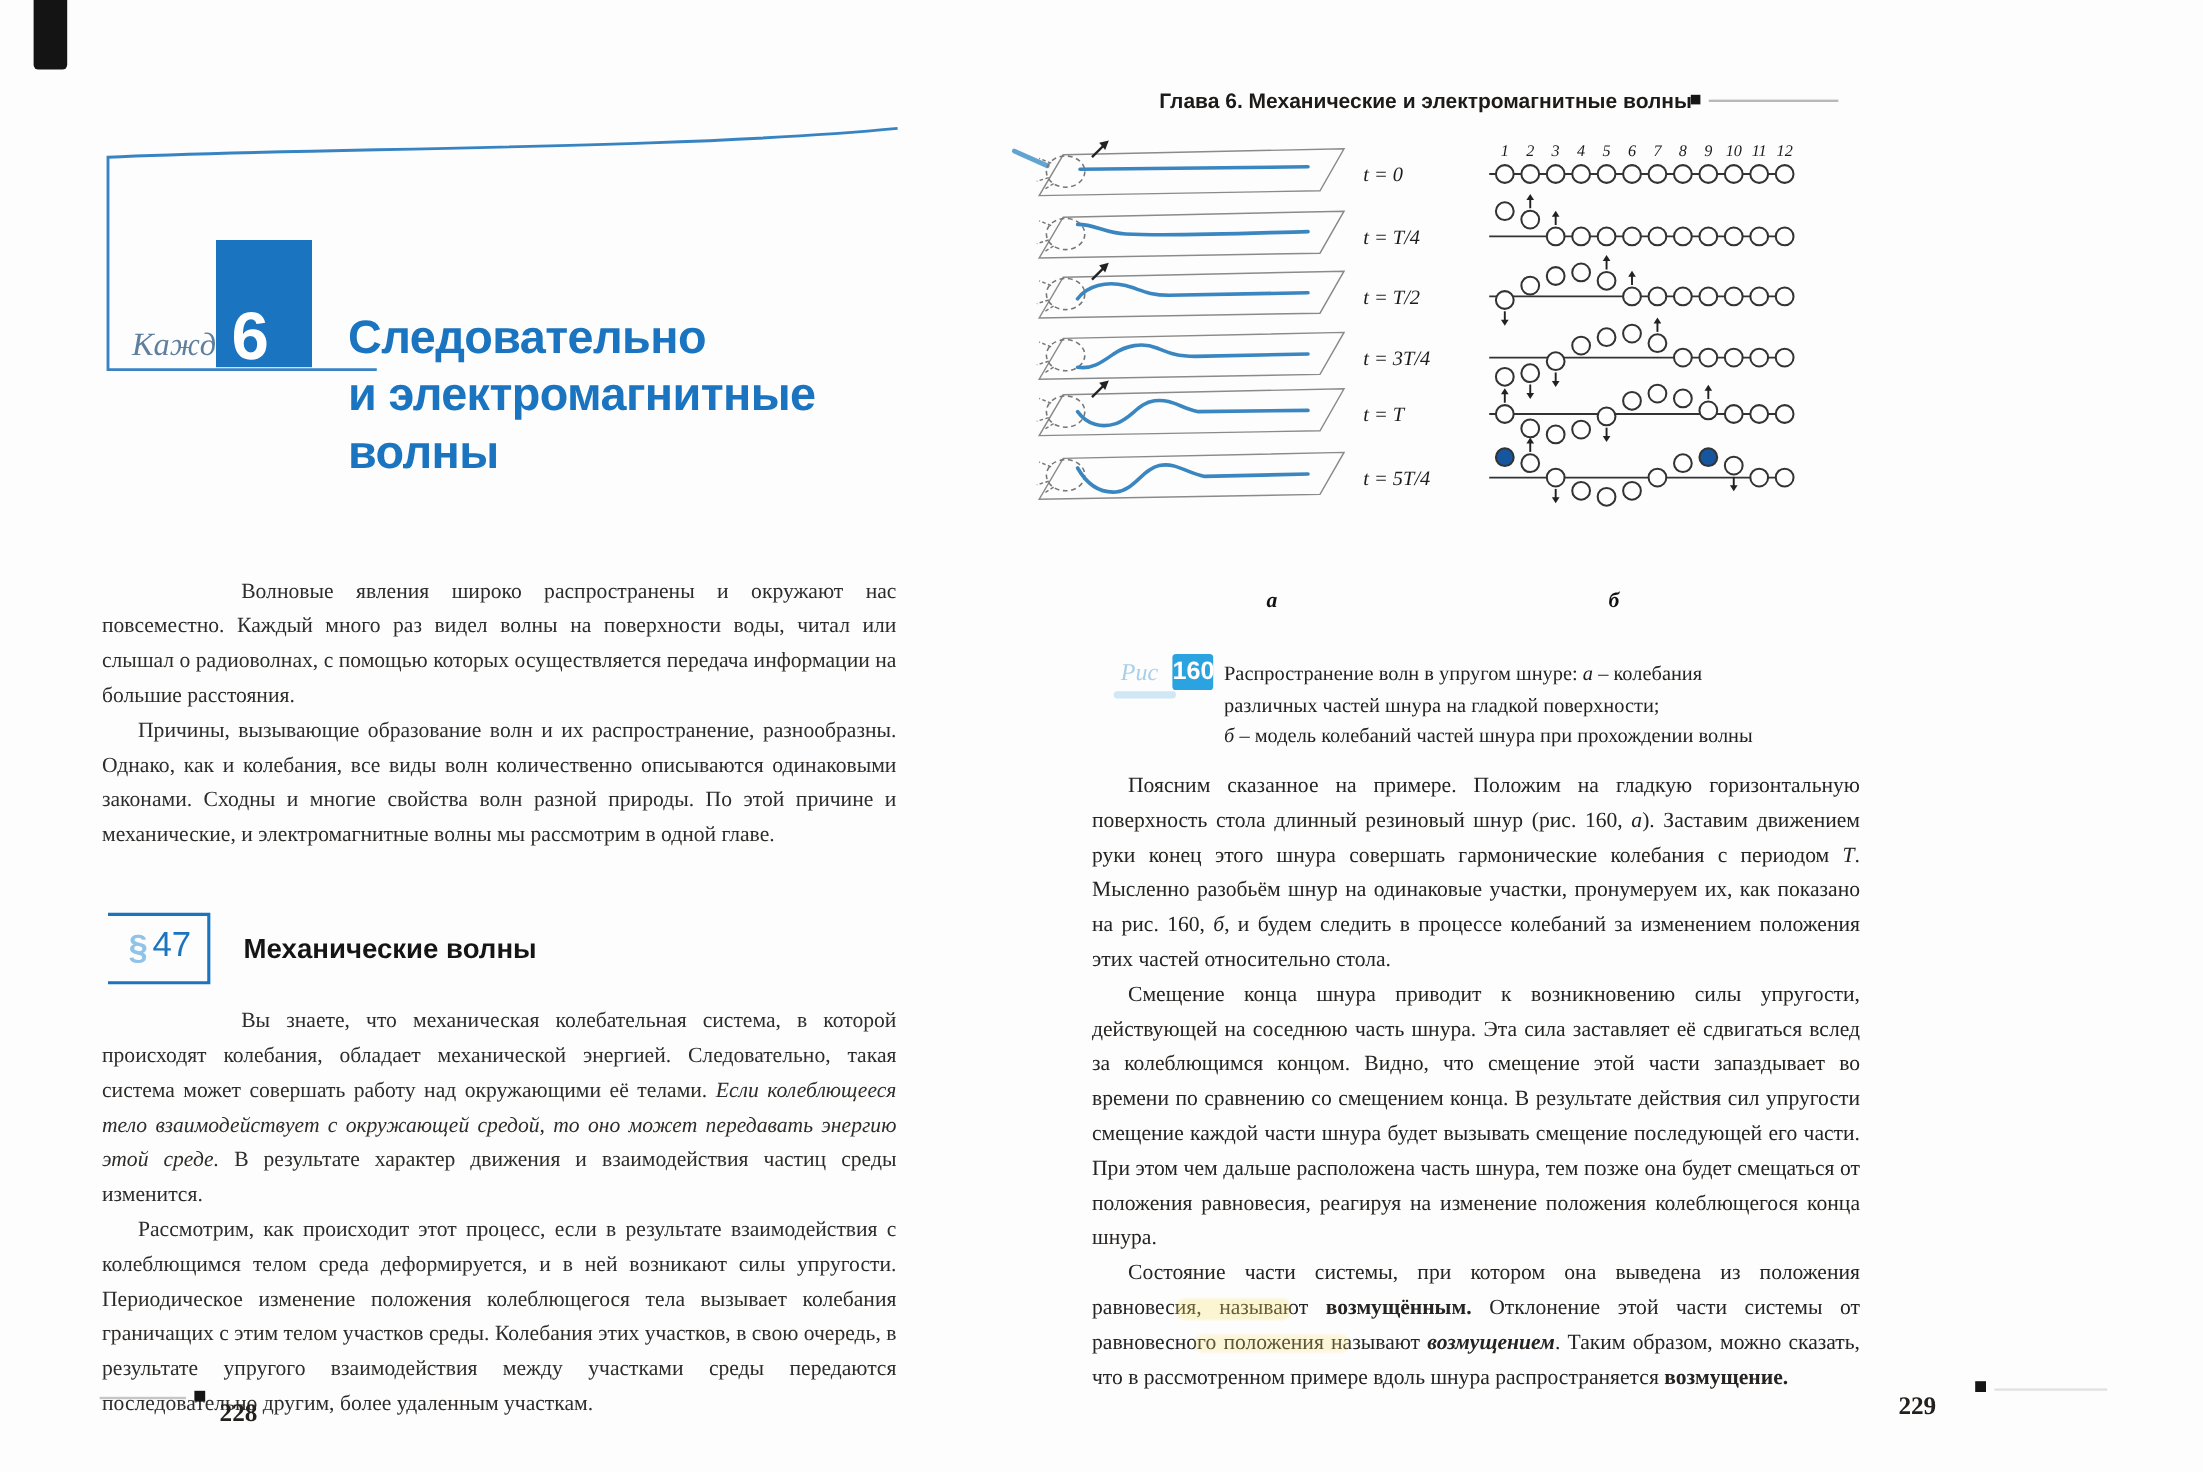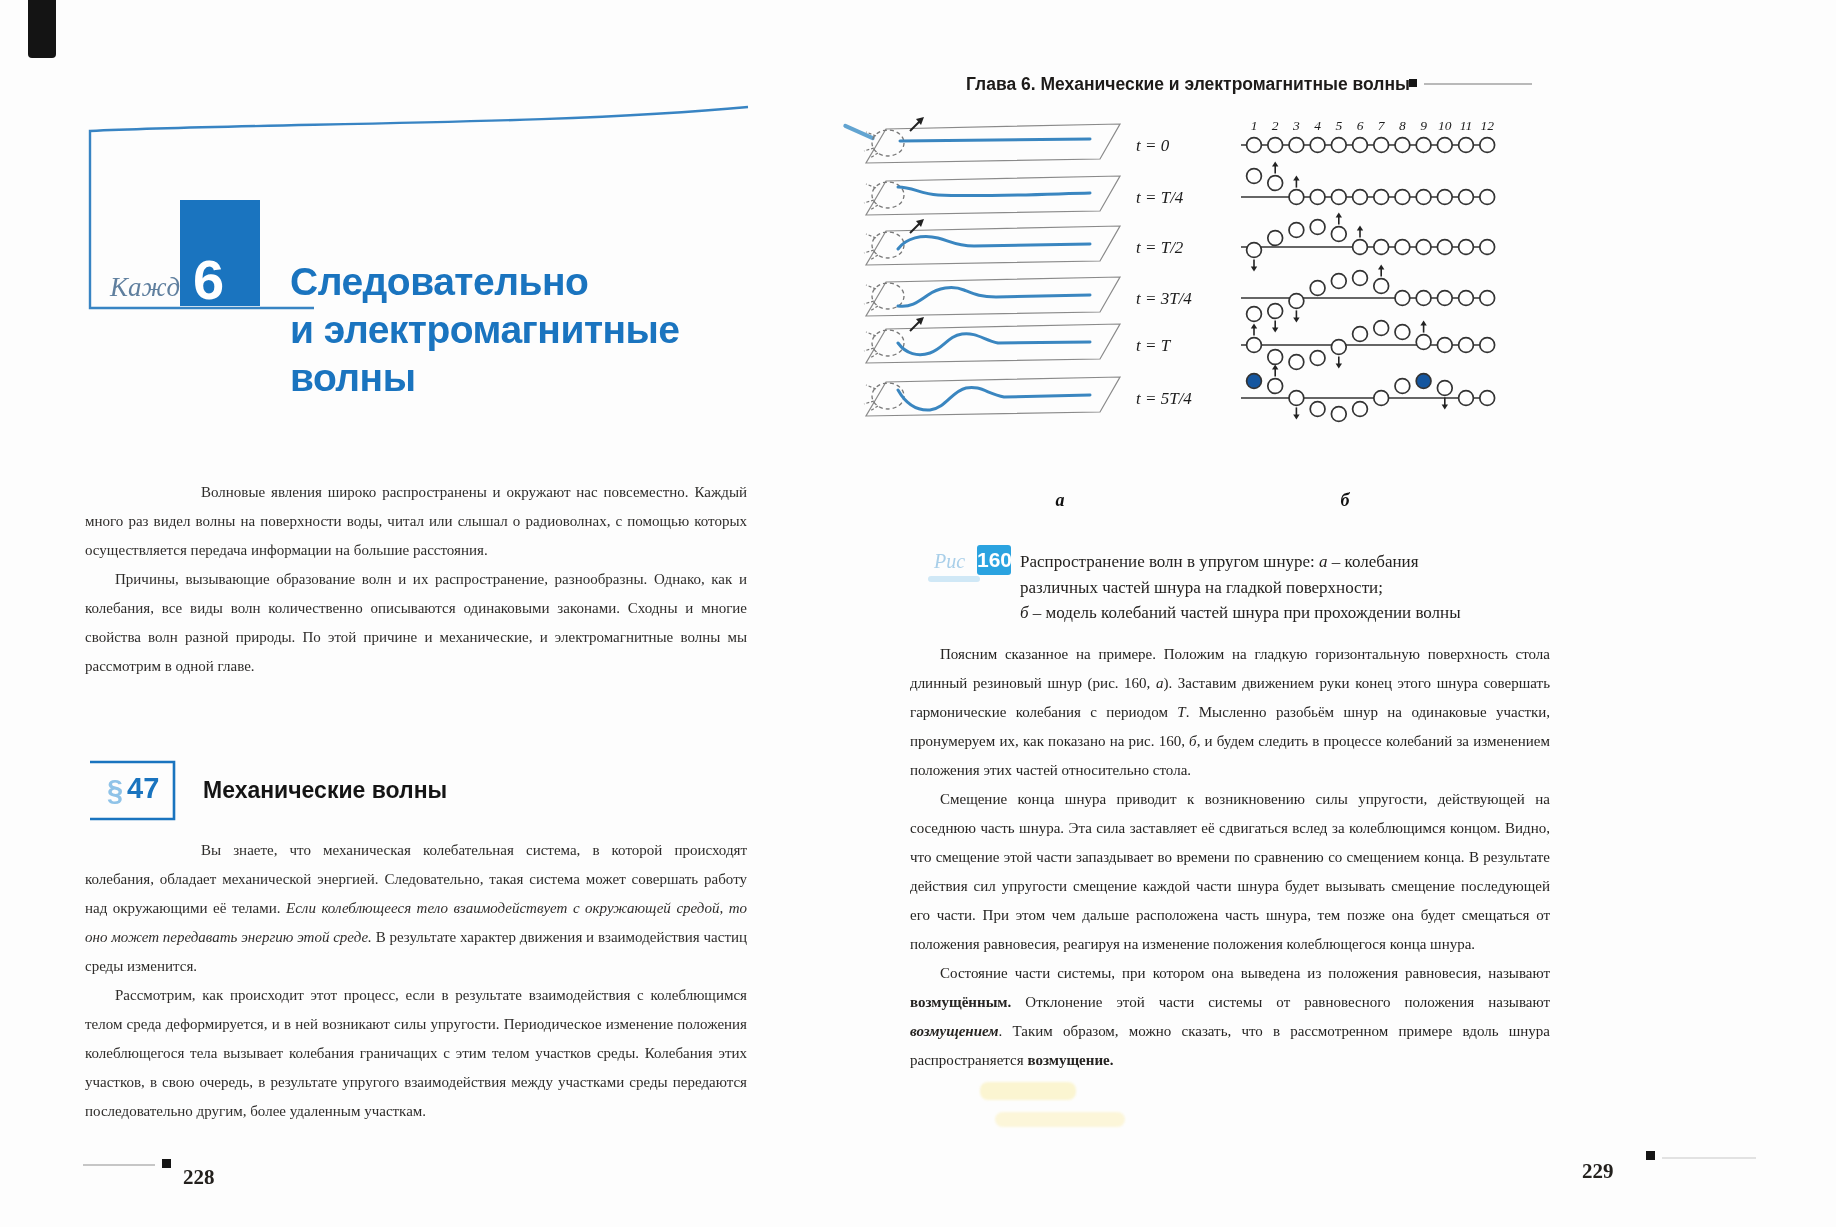--- a/index.html
+++ b/index.html
@@ -10,30 +10,30 @@
   .corner-black{left:28px;top:0;width:28px;height:58px;background:#141414;border-radius:0 0 4px 4px;}
   .stray-blue{left:842px;top:130px;width:34px;height:4px;background:#2e86c1;transform:rotate(24deg);opacity:.75;border-radius:2px;}
   
   .chapter-label{left:110px;top:272px;font-style:italic;font-size:27px;color:#5f7f9e;}
   .chapter-box{left:180px;top:200px;width:80px;height:106px;}
   .chapter-box .num{position:absolute;left:13px;bottom:-2px;color:#fff;
        font-family:"Liberation Sans","DejaVu Sans",sans-serif;font-weight:bold;font-size:56px;line-height:1;}
   .chapter-title{left:290px;top:258px;font-family:"Liberation Sans","DejaVu Sans",sans-serif;
        font-weight:bold;font-size:39px;line-height:48px;letter-spacing:-0.5px;}
   
-  .textcol{position:absolute;font-size:15px;line-height:29px;color:#2e2c2a;text-align:justify;}
+  .textcol{position:absolute;font-size:18px;line-height:29px;color:#2e2c2a;text-align:justify;}
   .textcol p{margin:0;}
   .ind-lg{text-indent:116px;}
   .ind-sm{text-indent:30px;}
   .seg-i{font-style:italic;}
   .seg-b{font-weight:bold;}
   .seg-bi{font-weight:bold;font-style:italic;}
   
   .section-mark{left:107px;top:774px;font-size:29px;font-family:"Liberation Sans","DejaVu Sans",sans-serif;font-weight:bold;}
-  .section-num{left:127px;top:772px;font-size:29px;font-family:"Liberation Sans","DejaVu Sans",sans-serif;font-weight:bold;}
+  .section-num{left:127px;top:772px;font-size:29px;font-family:"Liberation Sans","DejaVu Sans",sans-serif;font-weight:normal;}
   .section-title{left:203px;top:777px;font-family:"Liberation Sans","DejaVu Sans",sans-serif;
        font-weight:bold;font-size:23px;color:#151515;}
   
   .foot-line-l{left:83px;top:1164px;width:72px;height:2px;background:#c6c6c6;}
   .sq{width:9px;height:9px;background:#151515;}
   .pagenum{font-family:Liberation Serif, serif;font-weight:bold;font-size:21px;color:#23201d;margin-top:19px;}
   
   .rp-header{left:966px;top:74px;font-family:"Liberation Sans","DejaVu Sans",sans-serif;
        font-weight:bold;font-size:17.5px;color:#1d1b19;}
   .rp-header-line{left:1424px;top:83px;width:108px;height:2px;background:#b9b9b9;}

